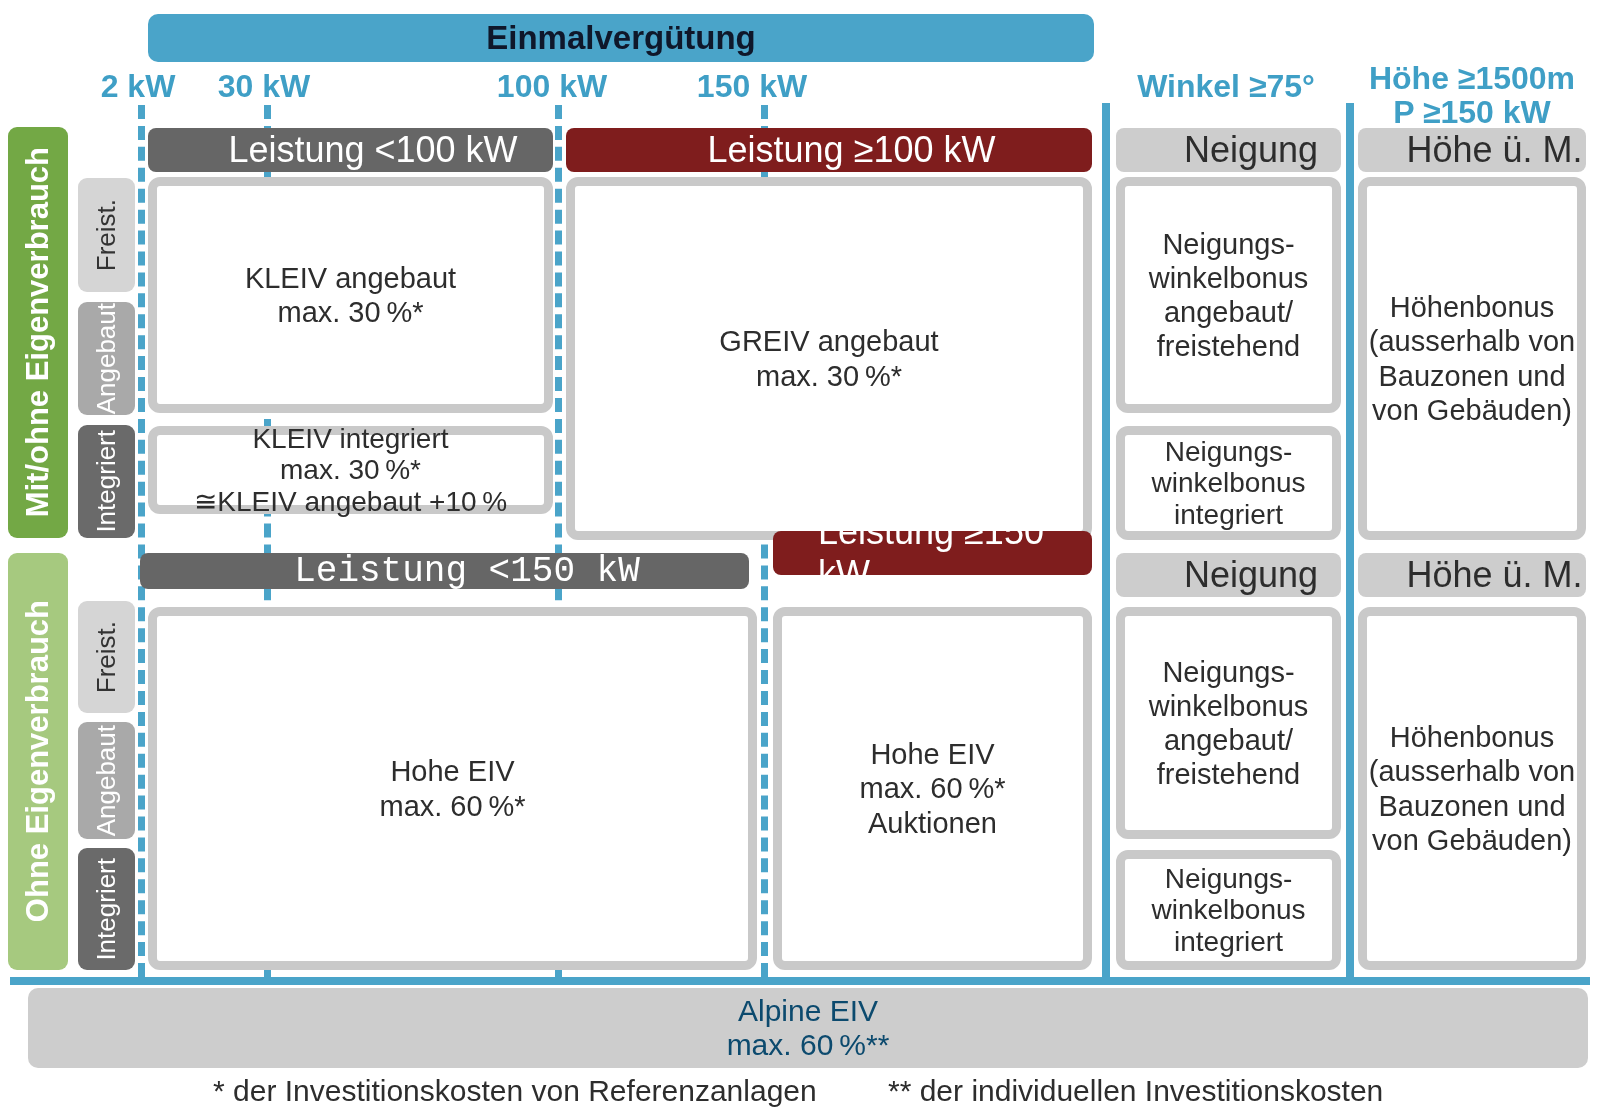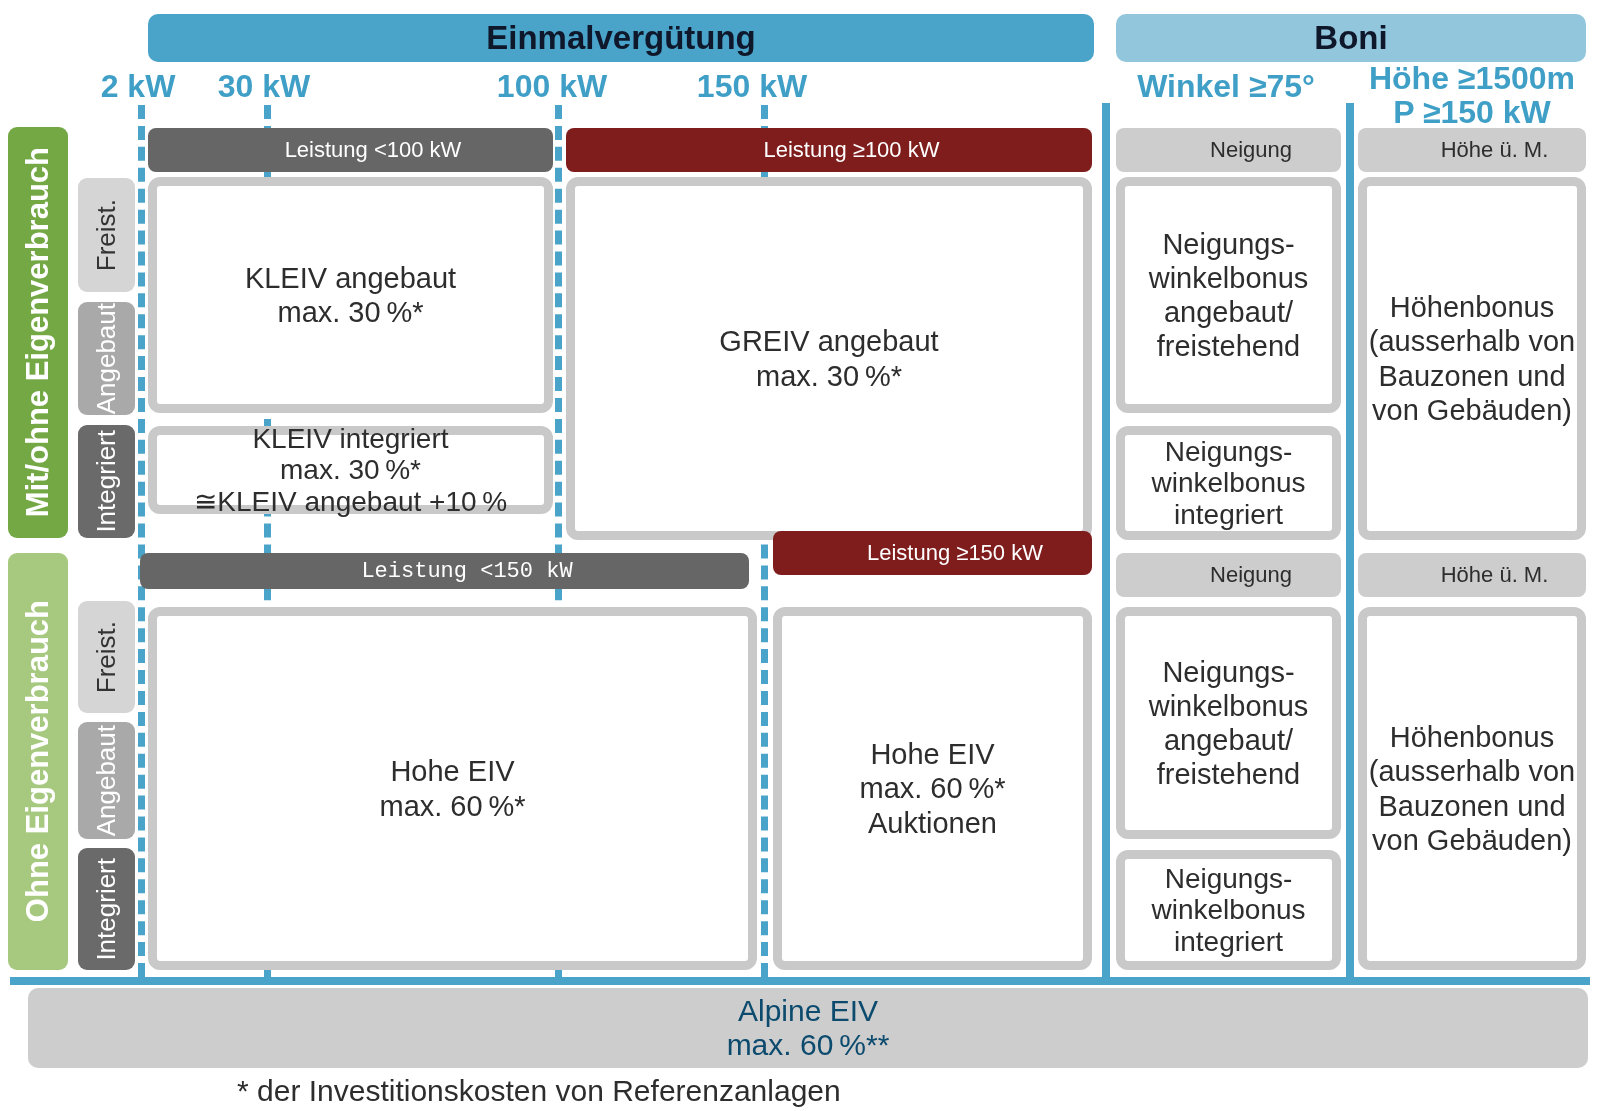--- a/index.html
+++ b/index.html
@@ -20,21 +20,21 @@
     white-space:pre-line;line-height:1.05;
   }
   
   .dash{width:0;border-left:7px dashed #4aa4c9;}
   
   .bluev{background:#4aa4c9;}
   .blueh{background:#4aa4c9;}
   
   .pill{
     border-radius:8px;display:flex;align-items:center;justify-content:center;
-    font-size:22px;
+    font-size:36px;
     padding-left:45px;
   }
   .pill.dark{background:#666666;color:#ffffff;}
   .pill.mid{background:#7f1d1d;color:#ffffff;}
   .pill.light{background:#cdcdcd;color:#2d2d2d;}
   
   .box{
     background:#ffffff;border:9px solid #c9c9c9;border-radius:12px;
     display:flex;align-items:center;justify-content:center;text-align:center;
     font-size:29px;line-height:1.18;white-space:pre-line;
@@ -69,23 +69,20 @@
   <div class="abs dash" style="left:264px;top:105px;height:872px;"></div>
   <div class="abs dash" style="left:555px;top:105px;height:872px;"></div>
   <div class="abs dash" style="left:761px;top:105px;height:872px;"></div>
 
   <div class="abs bluev" style="left:1102px;top:103px;width:8px;height:882px;"></div>
   <div class="abs bluev" style="left:1346px;top:103px;width:8px;height:882px;"></div>
   <div class="abs blueh" style="left:10px;top:977px;width:1580px;height:8px;"></div>
 
   <div class="abs bighdr" style="left:148px;top:14px;width:946px;height:48px;background:#4aa4c9;">
     <span>Einmalvergütung</span>
-  </div>
-  <div class="abs bighdr" style="left:1116px;top:14px;width:470px;height:48px;background:#92c6dd;">
-    <span>Boni</span>
   </div>
 
   <div class="abs scalelabel" style="left:58px;top:70px;width:160px;">2 kW</div>
   <div class="abs scalelabel" style="left:184px;top:70px;width:160px;">30 kW</div>
   <div class="abs scalelabel" style="left:472px;top:70px;width:160px;">100 kW</div>
   <div class="abs scalelabel" style="left:672px;top:70px;width:160px;">150 kW</div>
   <div class="abs scalelabel" style="left:1106px;top:70px;width:240px;">Winkel ≥75°</div>
   <div class="abs scalelabel" style="left:1352px;top:62px;width:240px;">Höhe ≥1500m
 P ≥150 kW</div>
 
@@ -158,15 +155,16 @@
 winkelbonus
 integriert</div>
   <div class="abs box" style="left:1358px;top:607px;width:228px;height:363px;">Höhenbonus
 (ausserhalb von
 Bauzonen und
 von Gebäuden)</div>
 
   <div class="abs alpine" style="left:28px;top:988px;width:1560px;height:80px;">Alpine EIV
 max. 60 %**</div>
 
-  <div class="abs footnote" style="left:213px;top:1074px;margin-left:24px;">* der Investitionskosten von Referenzanlagen</div>
+  <div class="abs footnote" style="left:213px;top:1074px;">* der Investitionskosten von Referenzanlagen</div>
+  <div class="abs footnote" style="left:888px;top:1074px;">** der individuellen Investitionskosten</div>
 
 </div>
 
 </body></html>

